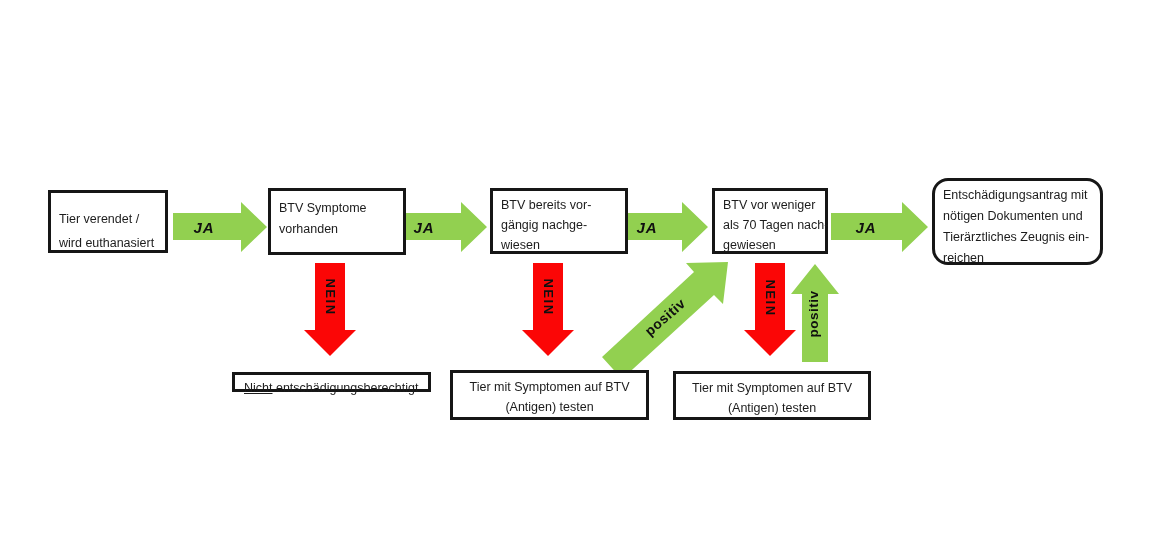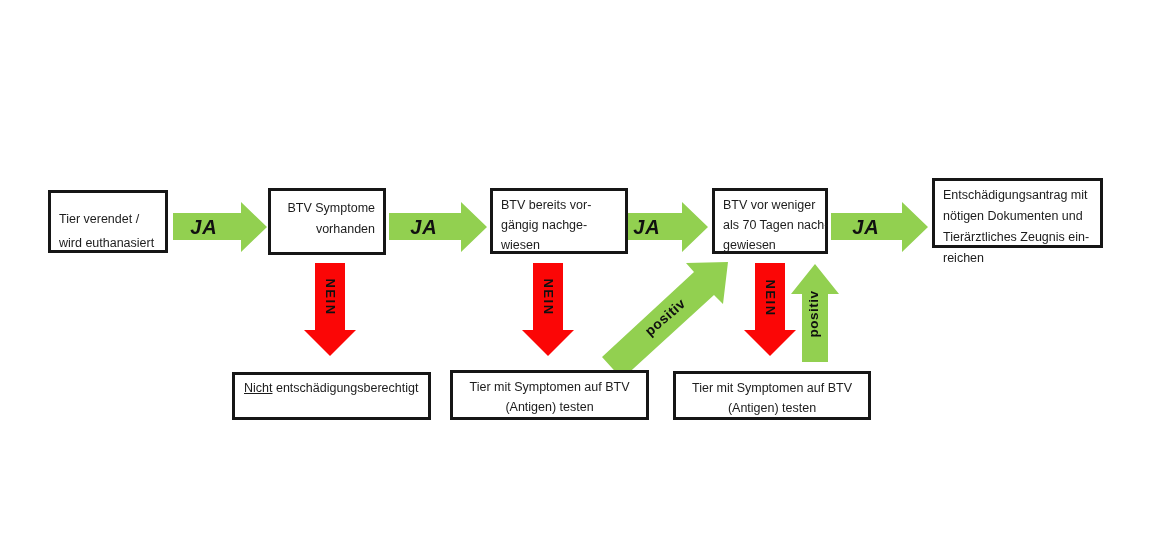--- a/index.html
+++ b/index.html
@@ -6,33 +6,33 @@
   .canvas{
     position:relative;width:1152px;height:535px;background:#ffffff;
     font-family:"Liberation Sans",sans-serif;overflow:hidden;
   }
   svg.arrow-layer{position:absolute;left:0;top:0;width:1152px;height:535px;}
   .box{
     position:absolute;box-sizing:border-box;border:3px solid #161616;background:#ffffff;
     color:#1c1c1c;font-size:12.5px;white-space:pre;line-height:21px;padding:5px 8px;
   }
   .b-start{left:48px;top:190px;width:120px;height:63px;line-height:24px;padding-top:14px;}
-  .b-symptoms{left:268px;top:188px;width:118px;height:67px;padding-top:7px;text-align:right;}
+  .b-symptoms{left:268px;top:188px;width:138px;height:67px;padding-top:7px;}
   .b-proven{left:490px;top:188px;width:138px;height:66px;line-height:20px;padding-top:4px;}
   .b-proven90{left:712px;top:188px;width:116px;height:66px;line-height:20px;padding-top:4px;}
-  .b-submit{left:932px;top:178px;width:171px;height:70px;line-height:21px;padding-top:4px;}
-  .b-notentitled{left:232px;top:372px;width:199px;height:48px;line-height:22px;padding:2px 9px;}
+  .b-submit{left:932px;top:178px;width:171px;height:87px;line-height:21px;padding-top:4px;border-radius:16px;}
+  .b-notentitled{left:232px;top:372px;width:199px;height:20px;line-height:22px;padding:2px 9px;}
   .b-test1{left:450px;top:370px;width:199px;height:50px;text-align:center;line-height:20px;padding-top:4px;}
   .b-test2{left:673px;top:371px;width:198px;height:49px;text-align:center;line-height:20px;padding-top:4px;}
   .ul{text-decoration:underline;}
   .lbl{
     position:absolute;font-weight:bold;color:#101010;white-space:nowrap;
     transform:translate(-50%,-50%);
   }
-  .lbl-ja{font-style:italic;font-size:20px;letter-spacing:1px;}
+  .lbl-ja{font-style:italic;font-size:15px;letter-spacing:1px;}
   .lbl-nein{font-size:13px;letter-spacing:1.5px;transform:translate(-50%,-50%) rotate(90deg);}
   .lbl-pos-up{font-size:13.5px;letter-spacing:.5px;transform:translate(-50%,-50%) rotate(-90deg);}
   .lbl-pos-diag{font-size:14px;letter-spacing:.5px;transform:translate(-50%,-50%) rotate(-41deg);}
   .ja1{left:204px;top:227px;} .ja2{left:424px;top:227px;}
   .ja3{left:647px;top:227px;} .ja4{left:866px;top:227px;}
   .nein1{left:330px;top:297px;} .nein2{left:548px;top:297px;} .nein3{left:770px;top:298px;}
   .posup{left:813px;top:314px;} .posdiag{left:665px;top:317px;}
 </style>
 </head>
 <body>

